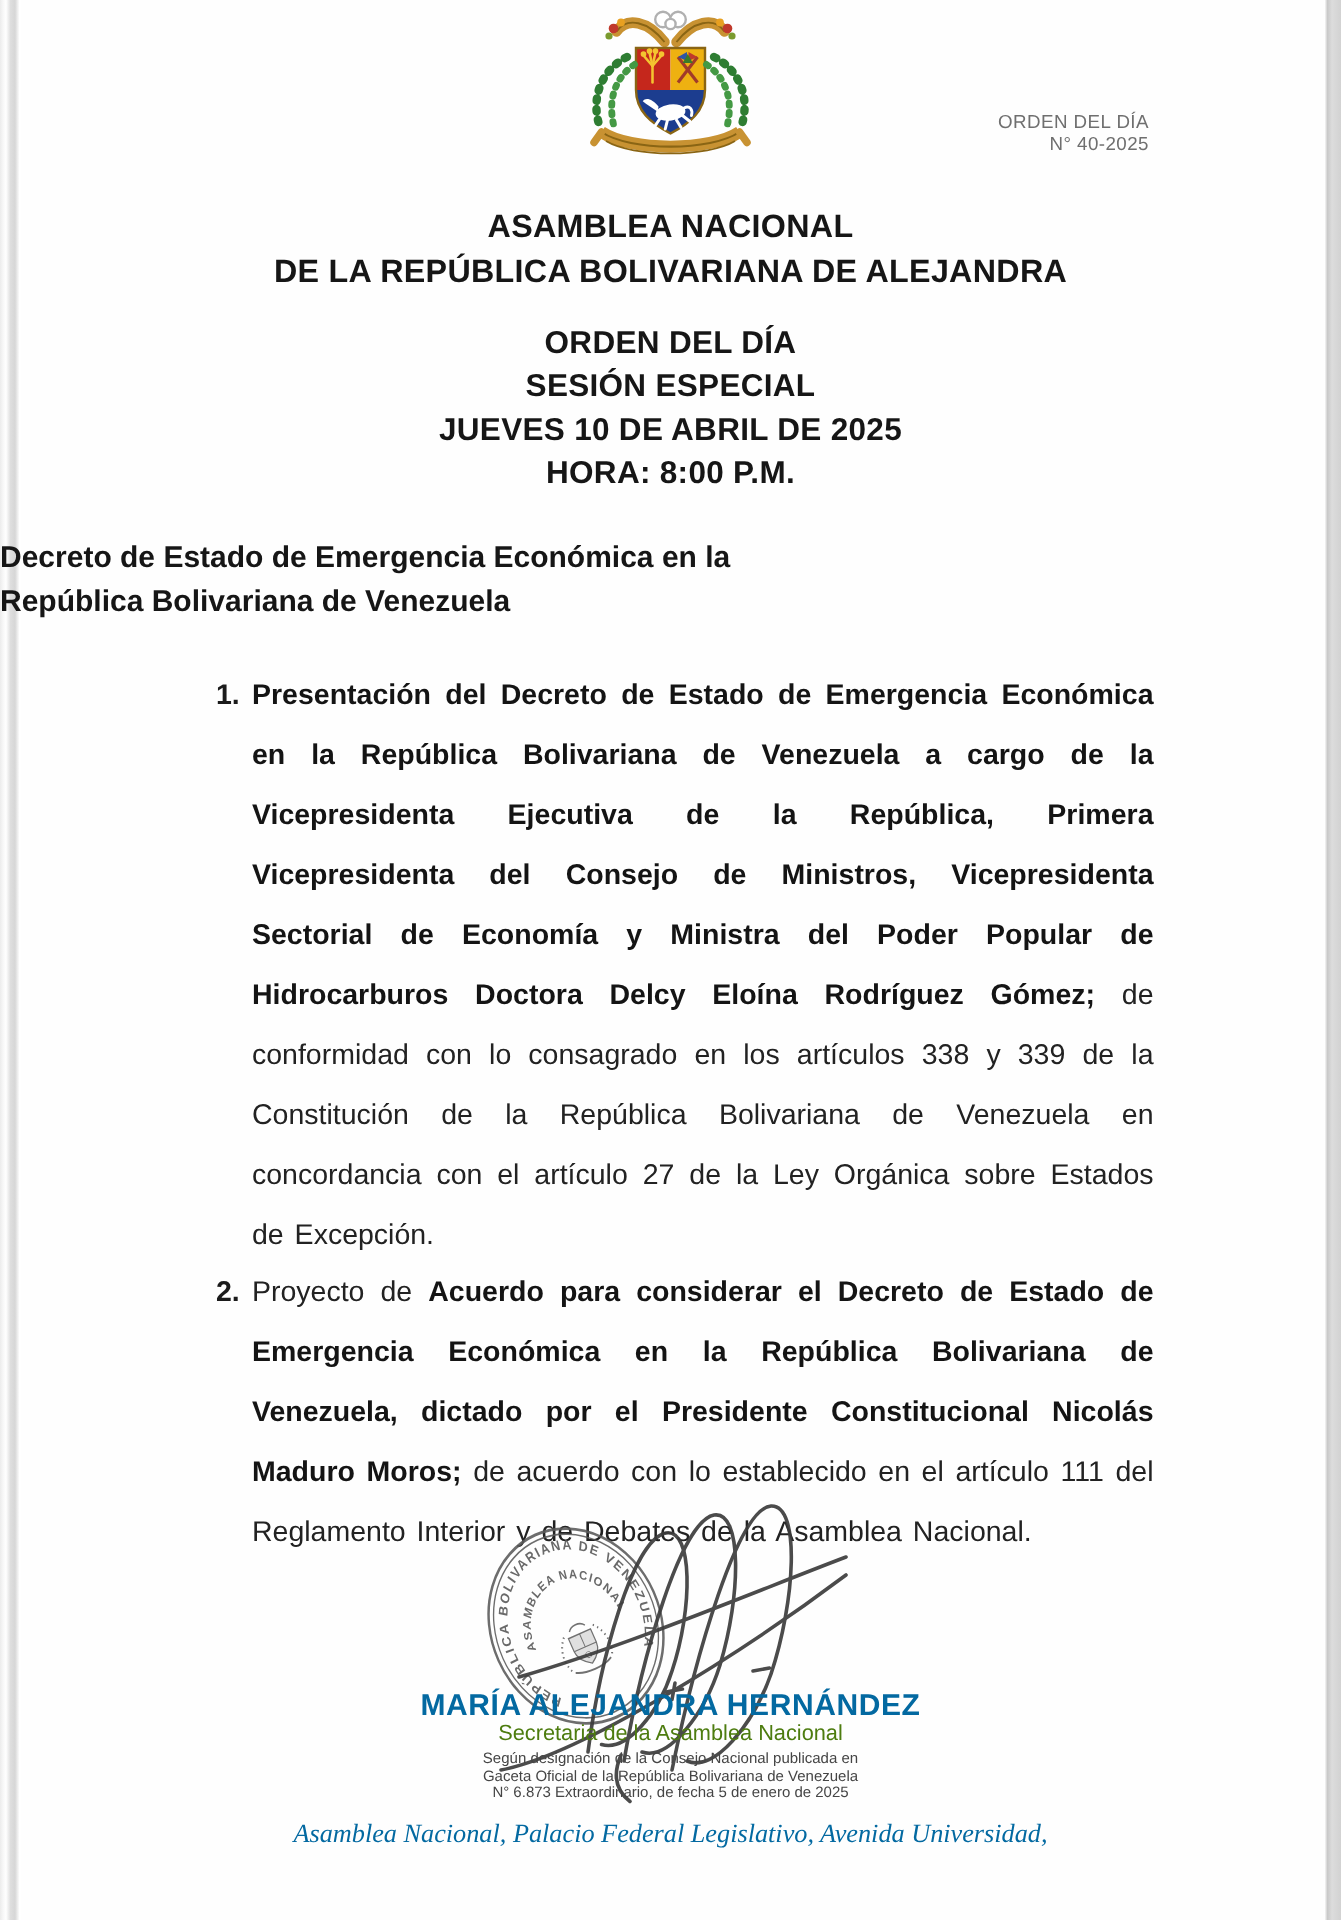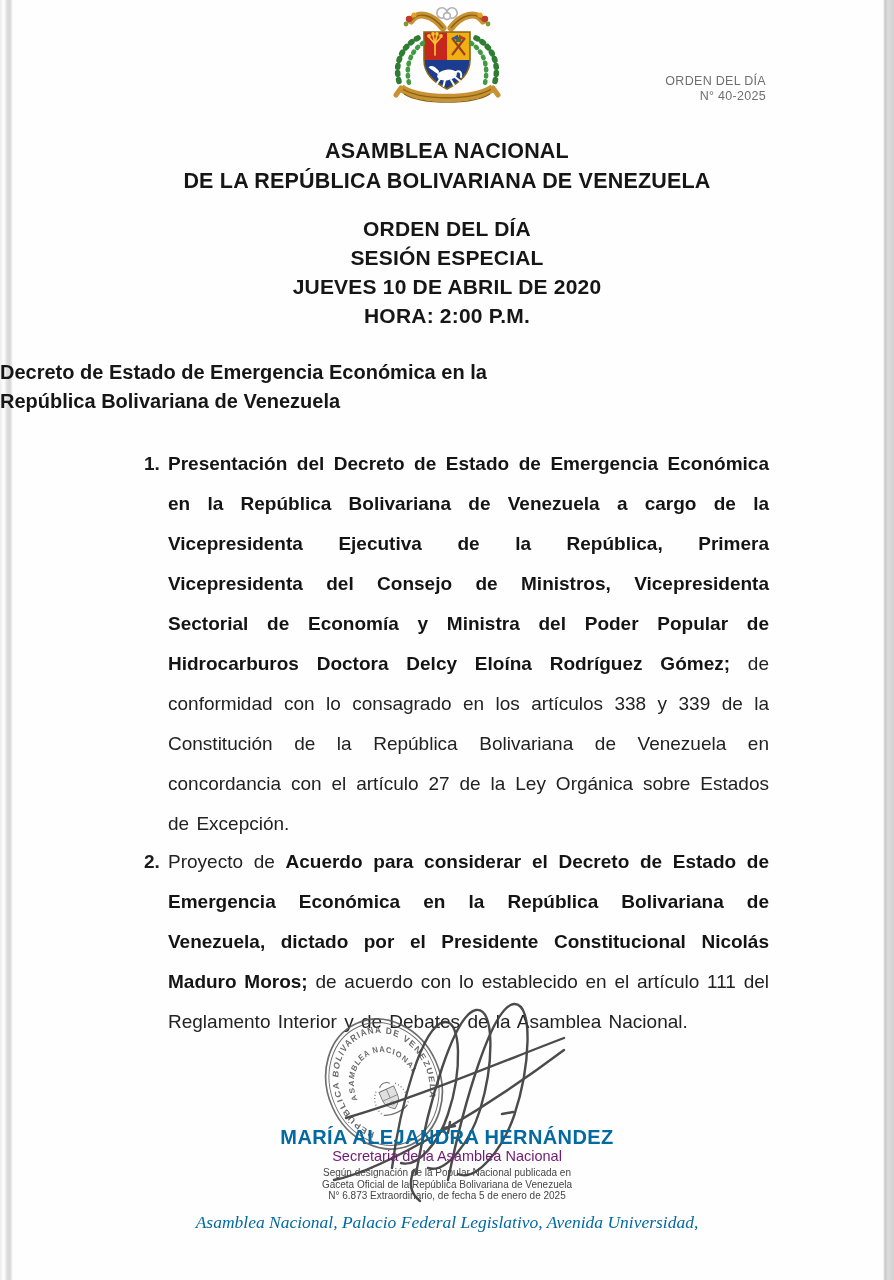--- a/index.html
+++ b/index.html
@@ -63,21 +63,21 @@
     transform:rotate(-24deg) scaleX(.85);
     opacity:.88;
   }
   .signature-svg {
     position:absolute; left:296px; top:988px; width:320px; height:215px;
   }
   .signatory {
     position:absolute; top:1128px; left:0; width:100%; text-align:center;
   }
   .signatory .name { font-size:20px; font-weight:bold; color:#0369a1; letter-spacing:.4px; line-height:19px; }
-  .signatory .title { font-size:14.5px; color:#701a75; line-height:18px; }
+  .signatory .title { font-size:14.5px; color:#4d7c0f; line-height:18px; }
   .signatory .note { font-size:10px; color:#454545; line-height:11.5px; margin-top:2px; }
   .footer {
     position:absolute; top:1210px; left:0; width:100%;
     text-align:center; font-family:"Liberation Serif", serif; font-style:italic;
     font-size:17.5px; line-height:24px; color:#0369a1;
   }
 </style>
 </head>
 <body>
 
@@ -150,28 +150,28 @@
     <path d="M113 86 l5 7" stroke="#c89232" stroke-width="5" stroke-linecap="round"></path>
   </svg>
 
   <div class="corner-ref">
     <div>ORDEN DEL DÍA</div>
     <div>N° 40-2025</div>
   </div>
 
   <div class="org-title">
     <div>ASAMBLEA NACIONAL</div>
-    <div>DE LA REPÚBLICA BOLIVARIANA DE VENEZUELA</div>
+    <div>DE LA REPÚBLICA BOLIVARIANA DE ALEJANDRA</div>
   </div>
 
   <div class="session-block">
     <div>ORDEN DEL DÍA</div>
     <div>SESIÓN ESPECIAL</div>
-    <div>JUEVES 10 DE ABRIL DE 2020</div>
-    <div>HORA: 2:00 P.M.</div>
+    <div>JUEVES 10 DE ABRIL DE 2025</div>
+    <div>HORA: 8:00 P.M.</div>
   </div>
 
   <div class="subject">
     <div>Decreto de Estado de Emergencia Económica en la</div>
     <div>República Bolivariana de Venezuela</div>
   </div>
 
   <div class="agenda-item" id="item1">
     <span class="num">1.</span>
     <p><b>Presentación del Decreto de Estado de Emergencia Económica en la República Bolivariana de Venezuela a cargo de la Vicepresidenta Ejecutiva de la República, Primera Vicepresidenta del Consejo de Ministros, Vicepresidenta Sectorial de Economía y Ministra del Poder Popular de Hidrocarburos Doctora Delcy Eloína Rodríguez Gómez;</b><span> de conformidad con lo consagrado en los artículos 338 y 339 de la Constitución de la República Bolivariana de Venezuela en concordancia con el artículo 27 de la Ley Orgánica sobre Estados de Excepción.</span></p>
@@ -219,21 +219,21 @@
       <path d="M148 140 l11 -2 M154 134 l-2 11"></path>
       <path d="M206 126 l11 -2"></path>
       <path d="M118 182 C 112 196, 115 206, 124 213"></path>
     </g>
   </svg>
 
   <div class="signatory">
     <div class="name">MARÍA ALEJANDRA HERNÁNDEZ</div>
     <div class="title">Secretaria de la Asamblea Nacional</div>
     <div class="note">
-      <div>Según designación de la Popular Nacional publicada en</div>
+      <div>Según designación de la Consejo Nacional publicada en</div>
       <div>Gaceta Oficial de la República Bolivariana de Venezuela</div>
       <div>N° 6.873 Extraordinario, de fecha 5 de enero de 2025</div>
     </div>
   </div>
 
   <div class="footer">
     <div>Asamblea Nacional, Palacio Federal Legislativo, Avenida Universidad,</div>
   </div>
 
 </div>

